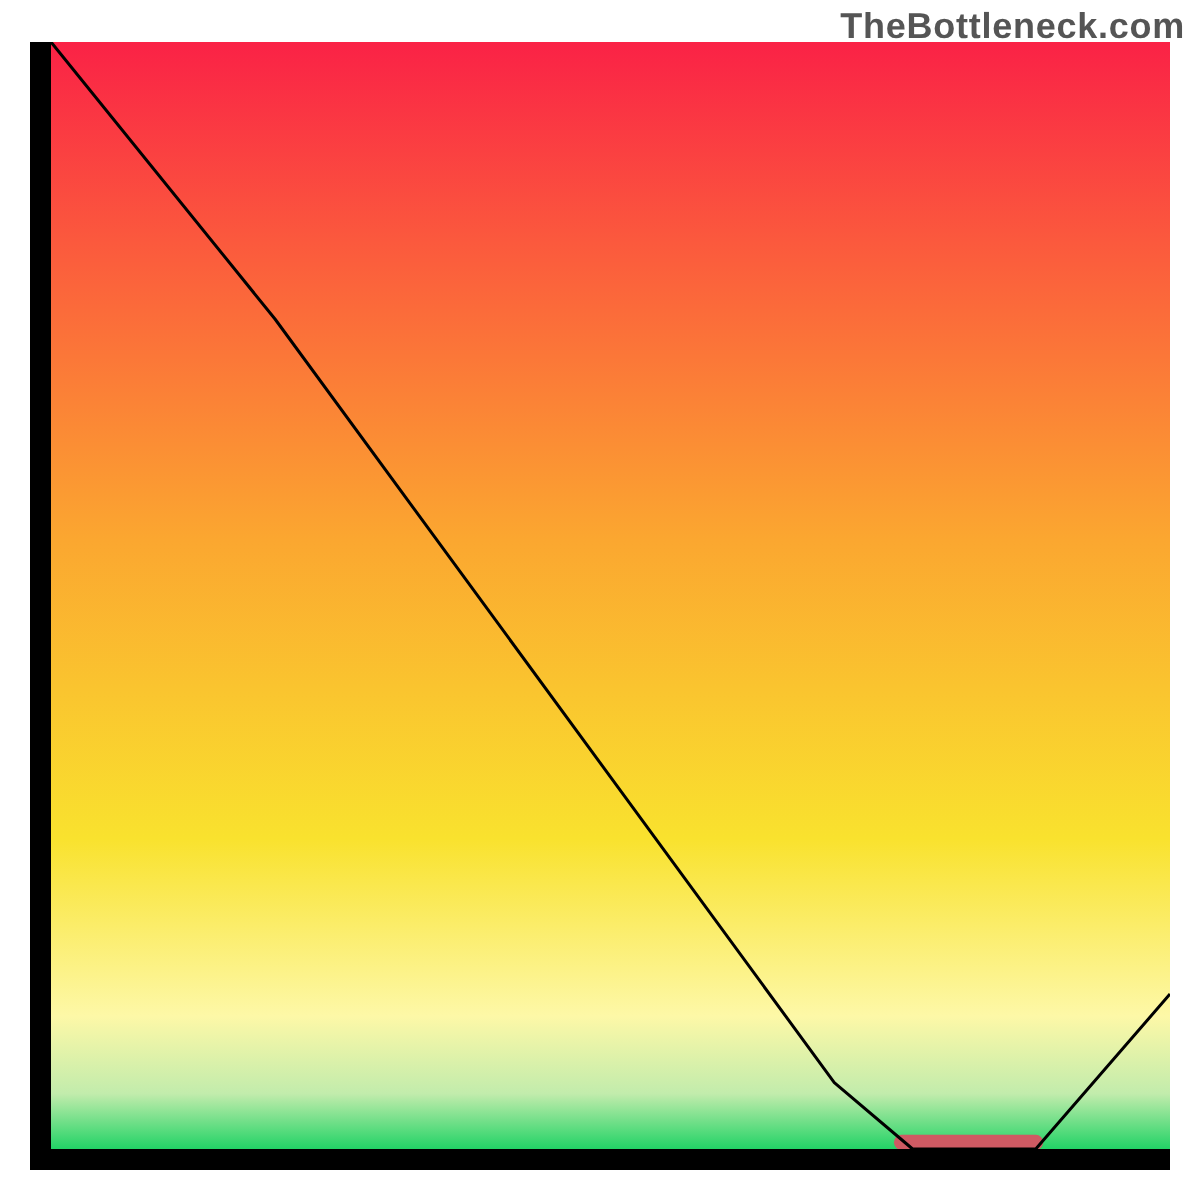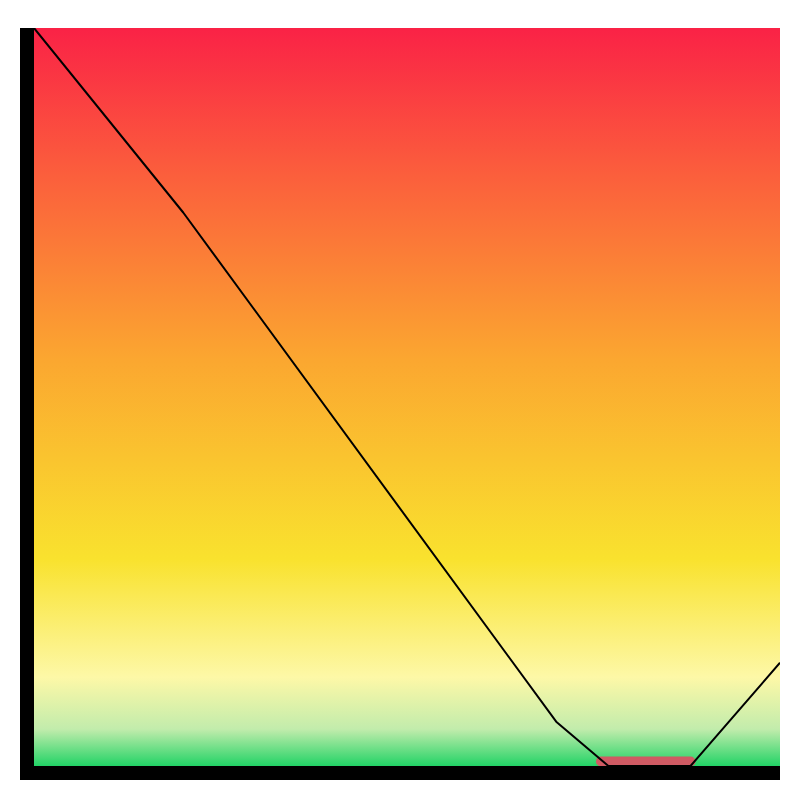--- a/index.html
+++ b/index.html
@@ -37,20 +37,21 @@
   svg.plot {
     width: 100%;
     height: 100%;
     display: block;
   }
 </style>
 </head>
 <body>
 
 <div class="container">
+  <div class="watermark">TheBottleneck.com</div>
 
   <div class="plot-frame">
     <svg class="plot" viewBox="0 0 760 752" preserveAspectRatio="none">
       <defs>
         <linearGradient id="bg-grad" x1="0" y1="0" x2="0" y2="1">
           <stop id="g0" offset="0%" stop-color="#fa2246"></stop>
           <stop id="g1" offset="18%" stop-color="#fb593d"></stop>
           <stop id="g2" offset="45%" stop-color="#fba730"></stop>
           <stop id="g3" offset="72%" stop-color="#f9e22e"></stop>
           <stop id="g4" offset="88%" stop-color="#fdf8a7"></stop>

